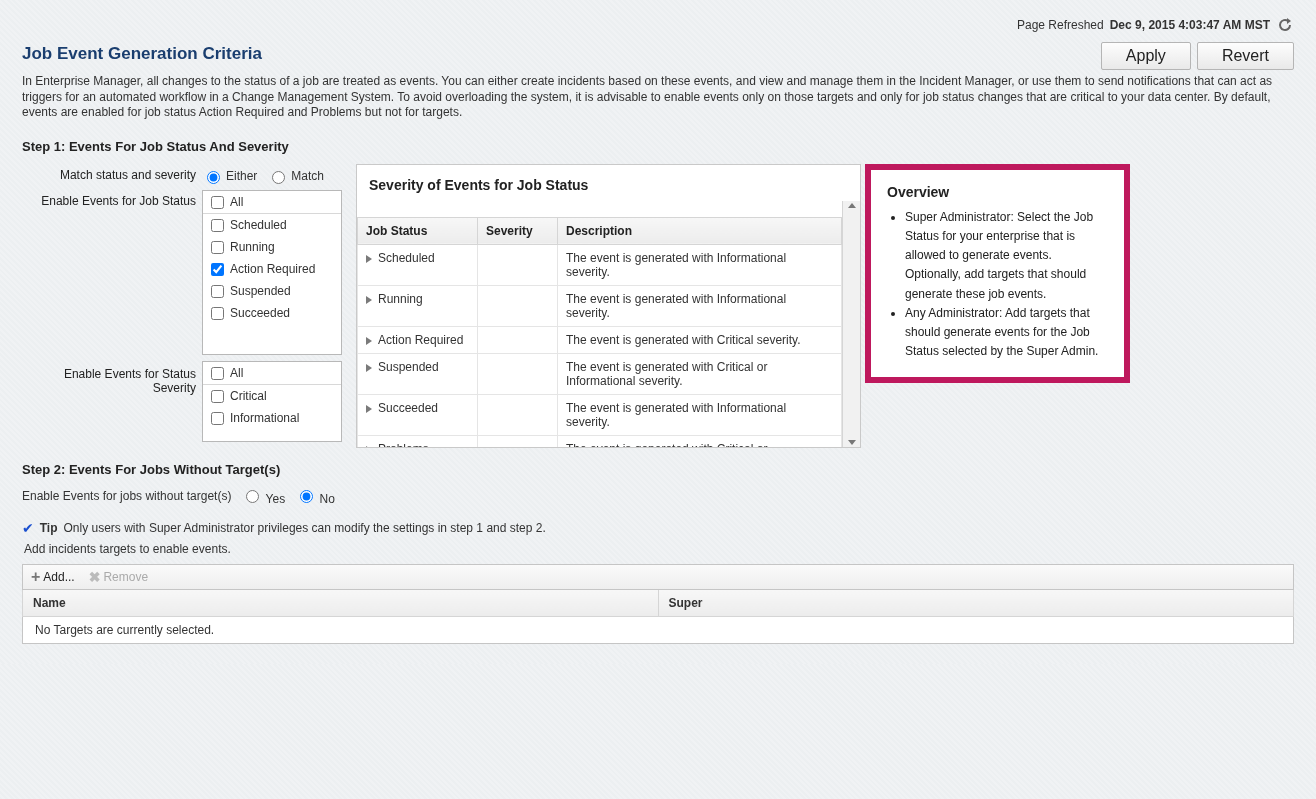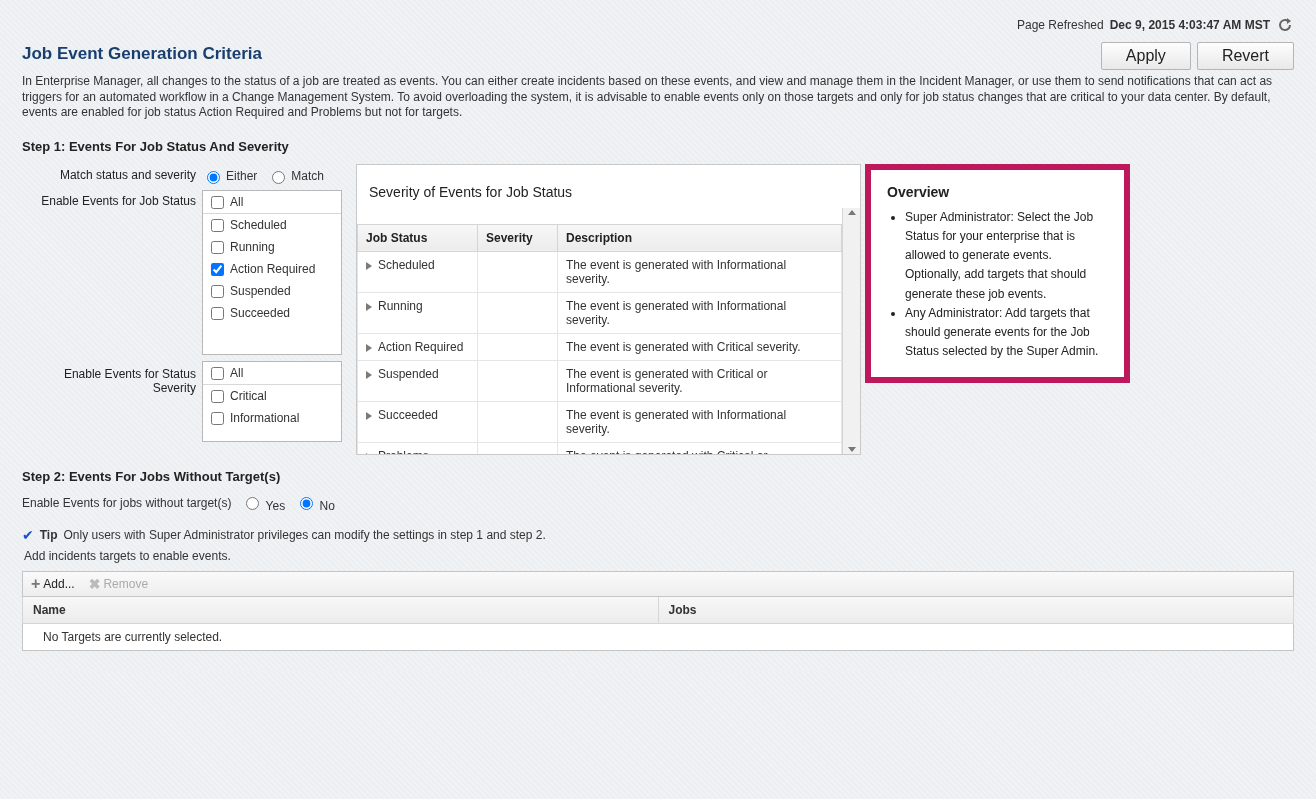--- a/index.html
+++ b/index.html
@@ -87,23 +87,23 @@
   }
   .list-item.header-item { border-bottom:1px solid #d8d8d8; }
   input[type=checkbox]{ margin:0; }
   
   .severity-panel {
     border:1px solid #c9c9c9;
     background:#fff;
     width: 505px;
   }
   .severity-title {
-    font-weight:normal;
+    font-weight:bold;
     font-size:14px;
-    padding: 19px 12px 8px 12px;
+    padding: 12px 12px 8px 12px;
     color:#222;
   }
   table.sev-table { width:100%; border-collapse:collapse; }
   table.sev-table th {
     background: linear-gradient(#f7f7f7,#ececec);
     border:1px solid #d5d5d5;
     padding:6px 8px;
     text-align:left;
     font-weight:bold;
     color:#222;
@@ -150,21 +150,21 @@
     padding:4px 8px;
     display:flex; gap:14px;
     margin-top:8px;
   }
   .tool-link { display:flex; align-items:center; gap:3px; color:#222; cursor:pointer;}
   .tool-link.disabled { color:#aaa; cursor:default;}
   .plus-icon { font-weight:bold; font-size:16px; color:#777; line-height:1;}
   .x-icon { font-weight:bold; font-size:14px; color:#bbb; }
   table.targets-table { width:100%; border-collapse:collapse; background:#fff; border:1px solid #c5c5c5; border-top:none;}
   table.targets-table th { background:linear-gradient(#f7f7f7,#ececec); border:1px solid #d5d5d5; border-top:none; padding:6px 10px; text-align:left; font-weight:bold;}
-  table.targets-table td { padding:6px 20px; }
+  table.targets-table td { padding:6px 12px; }
   .sub-note { color:#333; margin:6px 0 6px 2px;}
 </style>
 </head>
 <body>
 
 <div class="page">
   <div class="header-row">
     <h1 class="page-title">Job Event Generation Criteria</h1>
     <div class="refresh-area">
       <div class="refresh-line">
@@ -338,21 +338,21 @@
     </span>
     <span class="tool-link disabled">
       <span class="x-icon">✖</span>
       <span>Remove</span>
     </span>
   </div>
   <table class="targets-table">
     <thead>
       <tr>
         <th style="width:50%;">Name</th>
-        <th>Jobs</th>
+        <th>Super</th>
       </tr>
     </thead>
     <tbody>
       <tr>
           <td colspan="2">No Targets are currently selected.</td>
         </tr>
     </tbody>
   </table>
 </div>
 

